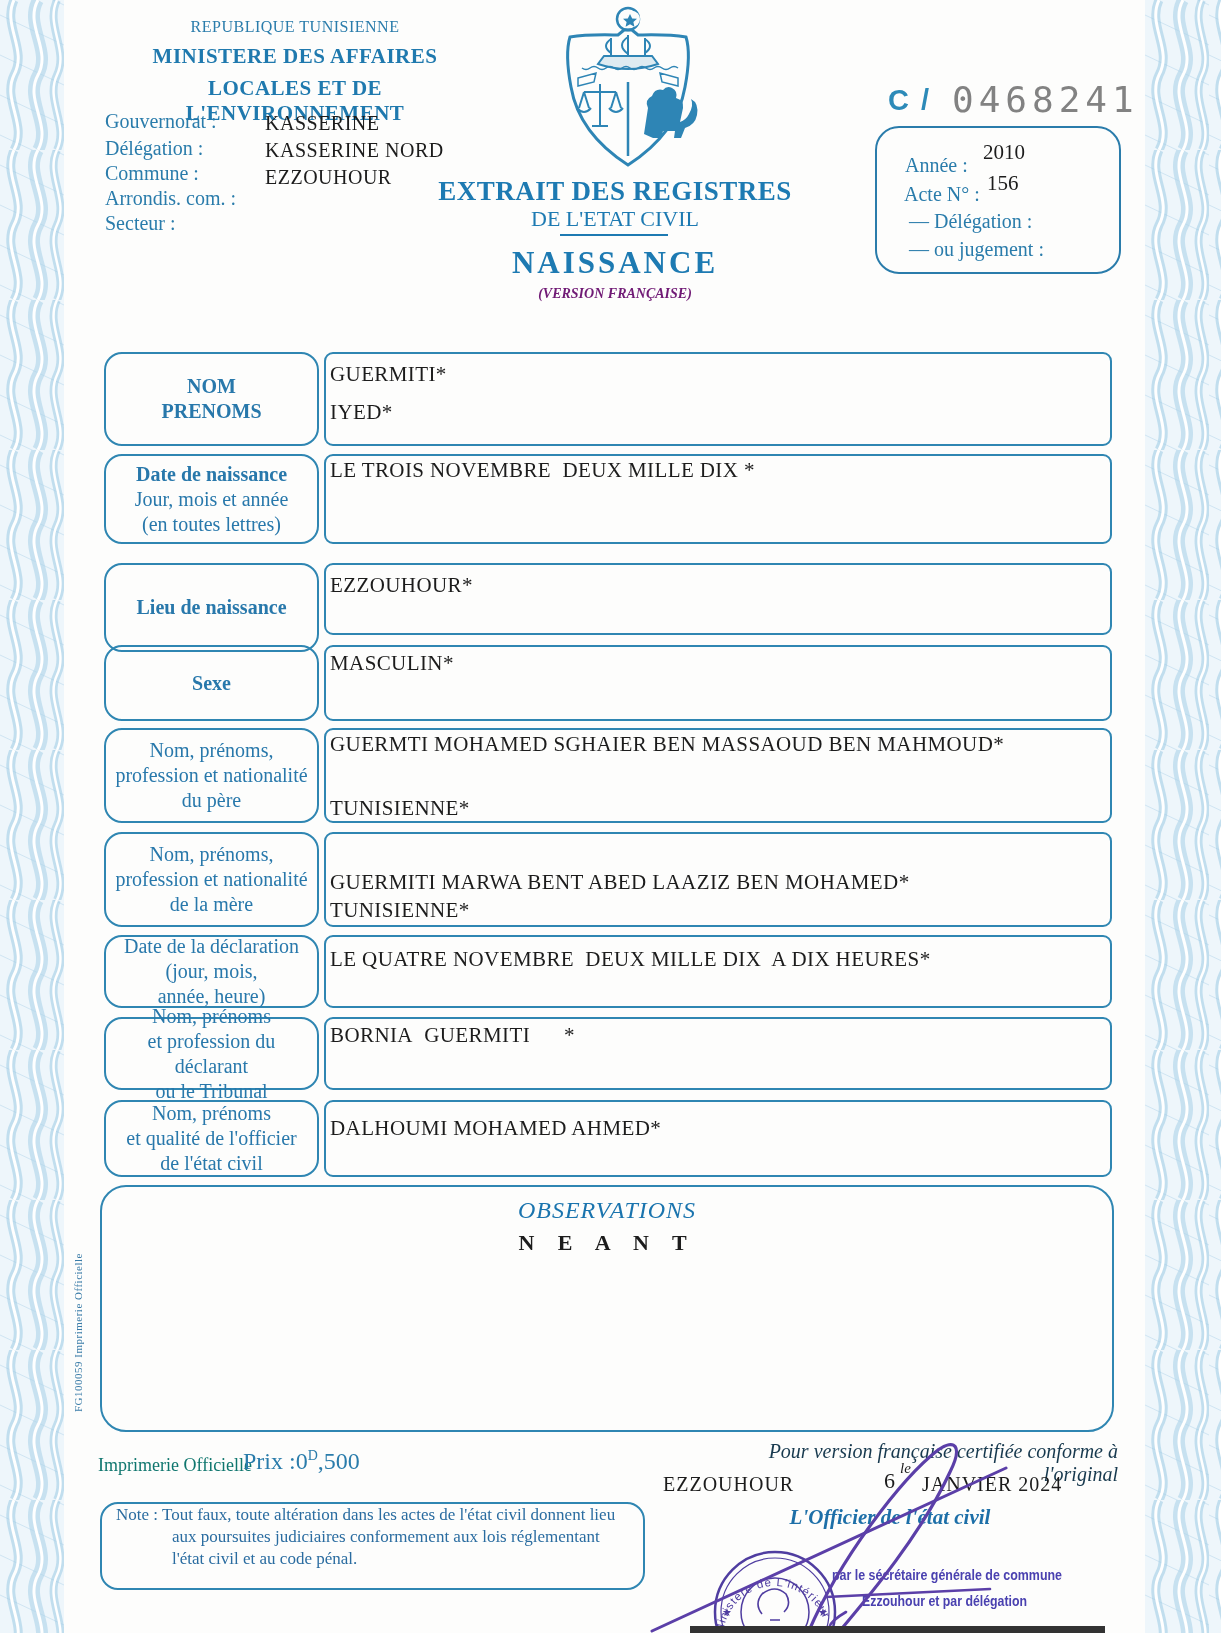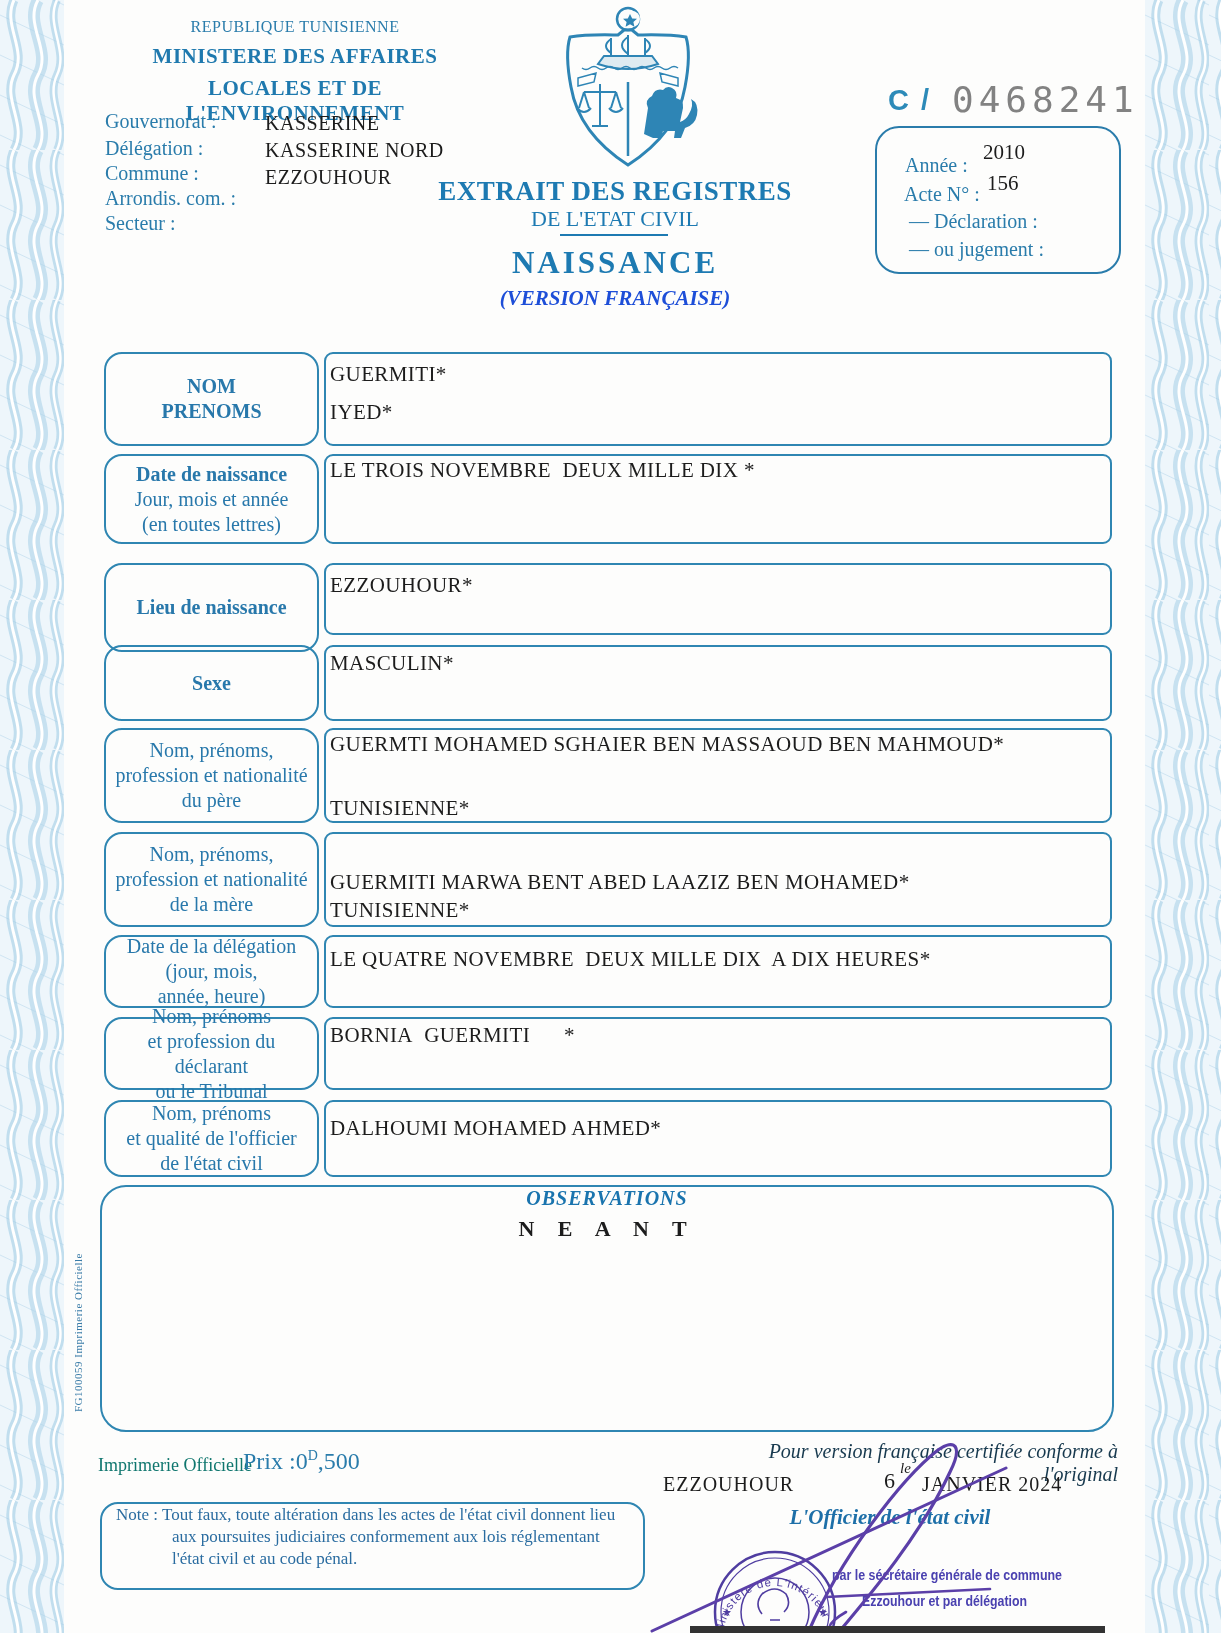--- a/index.html
+++ b/index.html
@@ -16,21 +16,21 @@
   .ministry1 { margin-top:8px; font-size:21px; font-weight:bold; color:#1f79ae; letter-spacing:.5px;}
   .ministry2 { margin-top:7px; font-size:21px; font-weight:bold; color:#1f79ae; letter-spacing:.5px;}
   .hfield-label { left:105px; font-size:20px; color:#2a7cab; }
   .hfield-value { left:265px; font-size:20px; color:#1c1c1c; letter-spacing:.5px; }
   
   .title-block { left:400px; width:430px; text-align:center; }
   .title1 { top:176px; font-size:27px; font-weight:bold; color:#1d7ab2; letter-spacing:.5px;}
   .title2 { top:206px; font-size:22px; color:#1d7ab2; }
   .title-underline { left:560px; top:234px; width:108px; height:0; border-top:2px solid #1d7ab2; }
   .title3 { top:245px; font-size:31px; font-weight:bold; color:#1d7ab2; letter-spacing:3px; }
-  .title4 { top:286px; font-size:21px; font-weight:bold; font-style:italic; color:#1d4ed8; }
+  .title4 { top:286px; font-size:14px; font-weight:bold; font-style:italic; color:#701a75; }
   
   .serial-prefix { left:888px; top:84px; font-family:"Liberation Sans",sans-serif; font-weight:bold;
     font-size:29px; color:#2c8ab8; letter-spacing:2px;}
   .serial-number { left:952px; top:79px; font-family:"DejaVu Sans Mono",monospace;
     font-size:36px; color:#828282; letter-spacing:5px; }
   
   .act-box { left:875px; top:126px; width:246px; height:148px;
     border:2.5px solid #2a7cab; border-radius:24px; }
   .act-box .lab { position:absolute; font-size:20px; color:#2a7cab; }
   .act-box .val { position:absolute; font-size:21px; color:#1c1c1c; }
@@ -40,21 +40,21 @@
     display:flex; flex-direction:column; justify-content:center; align-items:center;
     text-align:center; padding:2px 6px; }
   .label-cell .lbl { font-size:20px; line-height:25px; color:#2878ab; }
   .label-cell .lbl.bold { font-weight:bold; }
   .value-cell { left:324px; width:788px; border-radius:9px; }
   .value-cell .val { position:absolute; left:4px; font-size:21px; color:#1c1c1c;
     letter-spacing:.4px; white-space:pre; }
   
   .obs-box { left:100px; top:1185px; width:1014px; height:247px;
     border:2.5px solid #2f86b2; border-radius:26px; text-align:center; }
-  .obs-title { font-size:20px; font-weight:bold; font-style:italic; color:#1a74ae; letter-spacing:1px;}
+  .obs-title { margin-top:10px; font-size:24px; font-weight:normal; font-style:italic; color:#1a74ae; letter-spacing:1px;}
   .obs-value { margin-top:6px; font-size:22px; font-weight:bold; color:#1c1c1c; letter-spacing:9px; }
   
   .imprimerie { left:98px; top:1455px; font-size:18px; color:#0f766e; }
   .prix { left:243px; top:1448px; font-size:24px; color:#2a7cab; }
   .prix sup { font-size:14px; }
   .certif-line { left:700px; top:1440px; width:418px; text-align:right;
     font-size:20px; font-style:italic; color:#17394e; }
   .place { left:663px; top:1473px; font-size:20px; color:#1c1c1c; letter-spacing:1px;}
   .day { left:884px; top:1468px; font-size:22px; color:#1c1c1c; }
   .le { left:900px; top:1460px; font-size:15px; font-style:italic; color:#1c1c1c; }
@@ -145,21 +145,21 @@
   <div class="abs title-block title4">(VERSION FRANÇAISE)</div>
 
   <div class="abs serial-prefix">C /</div>
   <div class="abs serial-number">0468241</div>
 
   <div class="abs act-box">
     <div class="lab" style="left:28px;top:26px">Année :</div>
     <div class="val" style="left:106px;top:12px">2010</div>
     <div class="lab" style="left:27px;top:55px">Acte N° :</div>
     <div class="val" style="left:110px;top:43px">156</div>
-    <div class="lab" style="left:32px;top:82px">— Déclaration :</div>
+    <div class="lab" style="left:32px;top:82px">— Délégation :</div>
     <div class="lab" style="left:32px;top:110px">— ou jugement :</div>
   </div>
 
   <div id="rows-container">
       <div class="cell label-cell" style="top: 352px; height: 94px;">
         <div class="lbl bold">NOM</div>
         <div class="lbl bold">PRENOMS</div>
       </div>
       <div class="cell value-cell" style="top: 352px; height: 94px;">
         <div class="val" style="top: 8px;">GUERMITI*</div>
@@ -197,21 +197,21 @@
       <div class="cell label-cell" style="top: 832px; height: 95px;">
         <div class="lbl">Nom, prénoms,</div>
         <div class="lbl">profession et nationalité</div>
         <div class="lbl">de la mère</div>
       </div>
       <div class="cell value-cell" style="top: 832px; height: 95px;">
         <div class="val" style="top: 16px; margin-top: 20px;">GUERMITI MARWA BENT ABED LAAZIZ BEN MOHAMED*</div>
         <div class="val" style="top: 64px;">TUNISIENNE*</div>
       </div>
       <div class="cell label-cell" style="top: 935px; height: 73px;">
-        <div class="lbl">Date de la délégation</div>
+        <div class="lbl">Date de la déclaration</div>
         <div class="lbl">(jour, mois,</div>
         <div class="lbl">année, heure)</div>
       </div>
       <div class="cell value-cell" style="top: 935px; height: 73px;">
         <div class="val" style="top: 10px;">LE QUATRE NOVEMBRE&nbsp; DEUX MILLE DIX&nbsp; A DIX HEURES*</div>
       </div>
       <div class="cell label-cell" style="top: 1017px; height: 73px;">
         <div class="lbl">Nom, prénoms</div>
         <div class="lbl">et profession du déclarant</div>
         <div class="lbl">ou le Tribunal</div>

